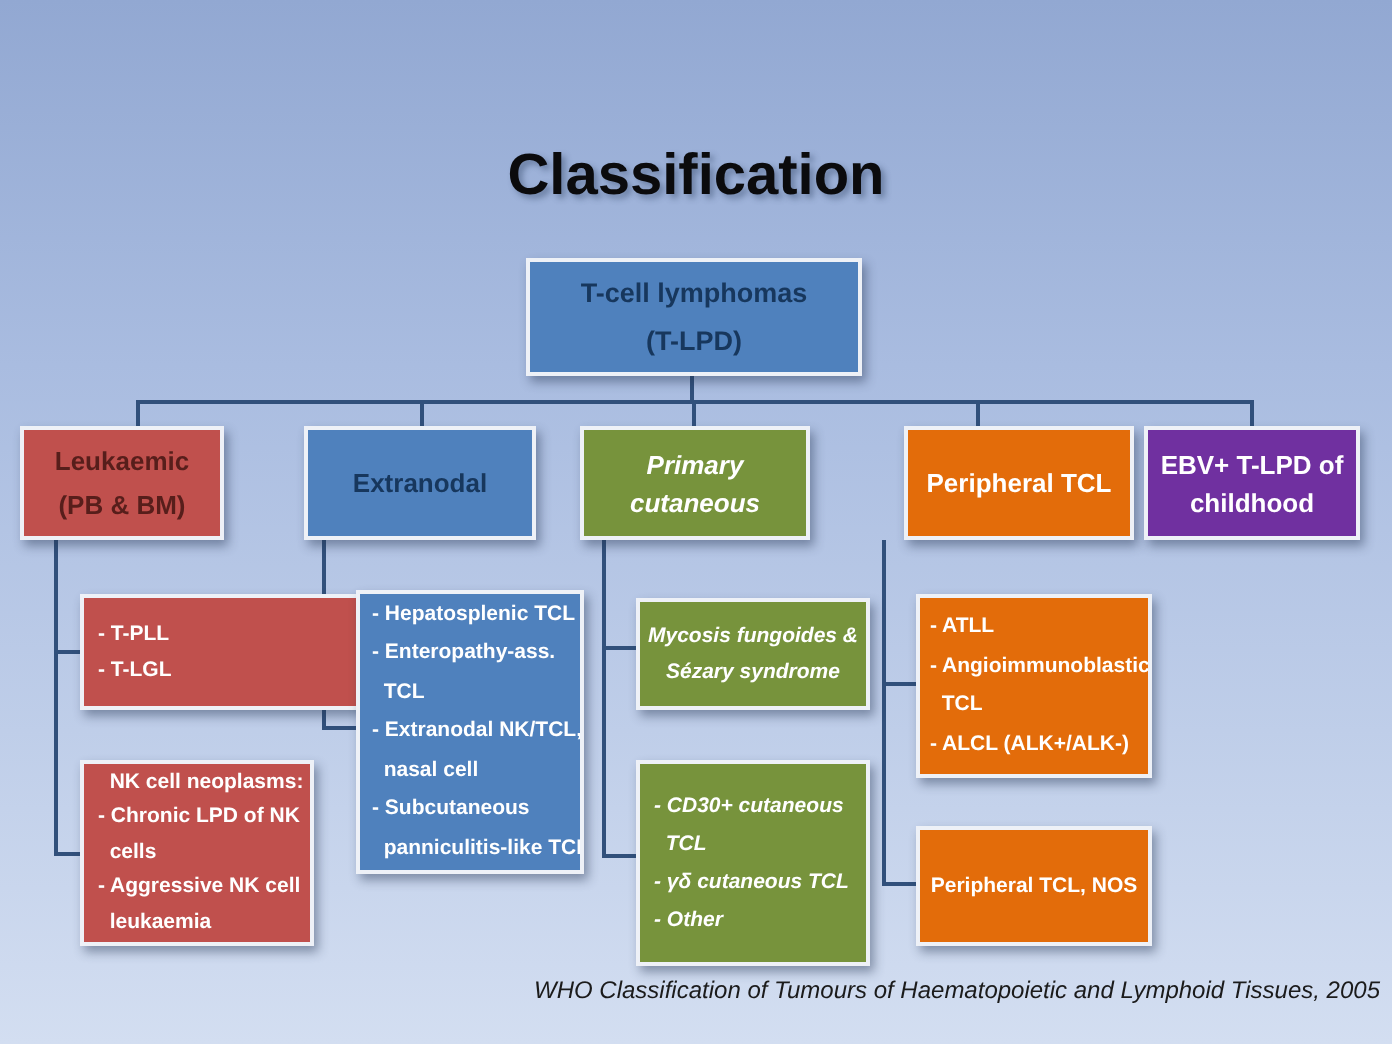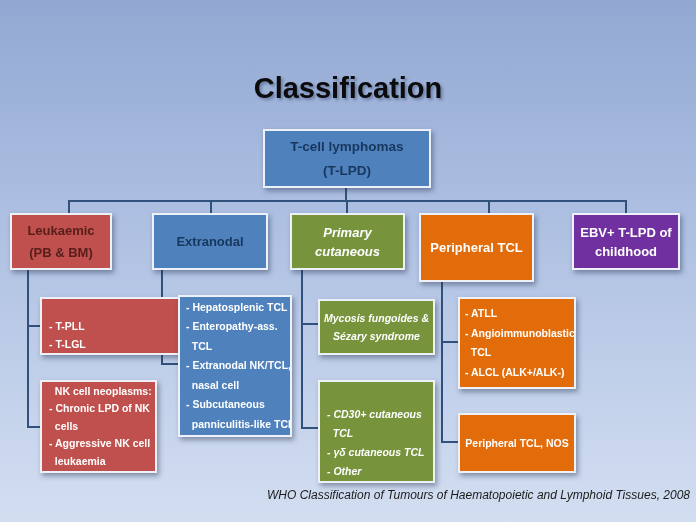--- a/index.html
+++ b/index.html
@@ -88,29 +88,29 @@
     <span class="txt">Leukaemic
 (PB &amp; BM)</span>
   </div>
   <div class="node hdr bg-blue tx-navy" style="left:152px;top:213px;width:116px;height:57px;justify-content:center;">
     <span class="txt">Extranodal</span>
   </div>
   <div class="node hdr bg-green" style="left:290px;top:213px;width:115px;height:57px;line-height:19px;">
     <span class="txt">Primary
 cutaneous</span>
   </div>
-  <div class="node hdr bg-orange" style="left:419px;top:213px;width:115px;height:69px;">
+  <div class="node hdr bg-orange" style="left:452px;top:213px;width:115px;height:57px;">
     <span class="txt">Peripheral TCL</span>
   </div>
   <div class="node hdr bg-purple" style="left:572px;top:213px;width:108px;height:57px;line-height:19px;">
     <span class="txt">EBV+ T-LPD of
 childhood</span>
   </div>
 
-  <div class="node sub bg-red leftal" style="left:40px;top:297px;width:141px;height:58px;padding-left:7px;align-items:flex-end;">
+  <div class="node sub bg-red leftal" style="left:40px;top:297px;width:141px;height:58px;padding-left:7px;">
     <span class="txt">- T-PLL
 - T-LGL</span>
   </div>
   <div class="node sub bg-red leftal" style="left:40px;top:380px;width:117px;height:93px;padding-left:7px;line-height:17.5px;">
     <span class="txt">  NK cell neoplasms:
 - Chronic LPD of NK
   cells
 - Aggressive NK cell
   leukaemia</span>
   </div>
@@ -122,32 +122,32 @@
 - Extranodal NK/TCL,
   nasal cell
 - Subcutaneous
   panniculitis-like TCL</span>
   </div>
 
   <div class="node sub bg-green" style="left:318px;top:299px;width:117px;height:56px;">
     <span class="txt">Mycosis fungoides &amp;
 Sézary syndrome</span>
   </div>
-  <div class="node sub bg-green leftal topal" style="left:318px;top:380px;width:117px;height:103px;padding:23px 2px 0 7px;line-height:19px;">
+  <div class="node sub bg-green leftal topal" style="left:318px;top:380px;width:117px;height:103px;padding:12px 2px 0 7px;line-height:19px;">
     <span class="txt">- CD30+ cutaneous
   TCL
 - γδ cutaneous TCL
 - Other</span>
   </div>
 
   <div class="node sub bg-orange leftal" style="left:458px;top:297px;width:118px;height:92px;padding-left:5px;line-height:19.5px;">
     <span class="txt">- ATLL
 - Angioimmunoblastic
   TCL
 - ALCL (ALK+/ALK-)</span>
   </div>
   <div class="node sub bg-orange" style="left:458px;top:413px;width:118px;height:60px;">
     <span class="txt">Peripheral TCL, NOS</span>
   </div>
 
-  <div class="citation">WHO Classification of Tumours of Haematopoietic and Lymphoid Tissues, 2008</div>
+  <div class="citation">WHO Classification of Tumours of Haematopoietic and Lymphoid Tissues, 2005</div>
 
 </div>
 
 </body></html>

